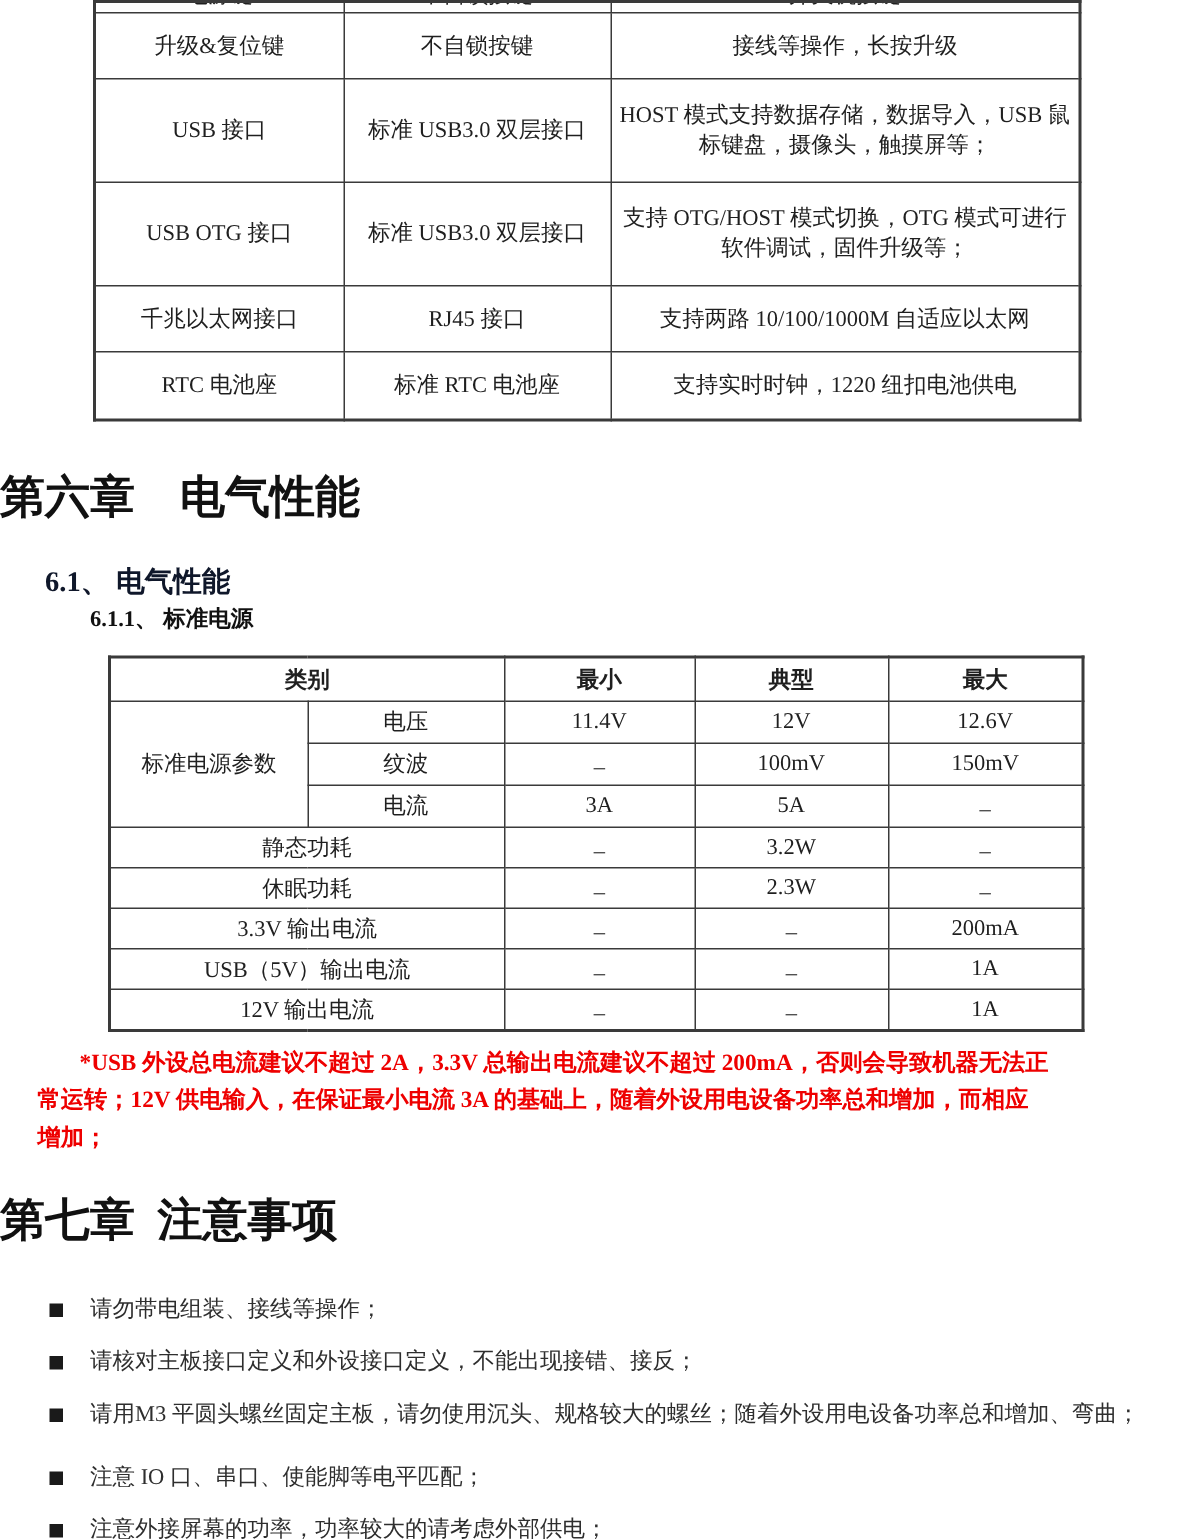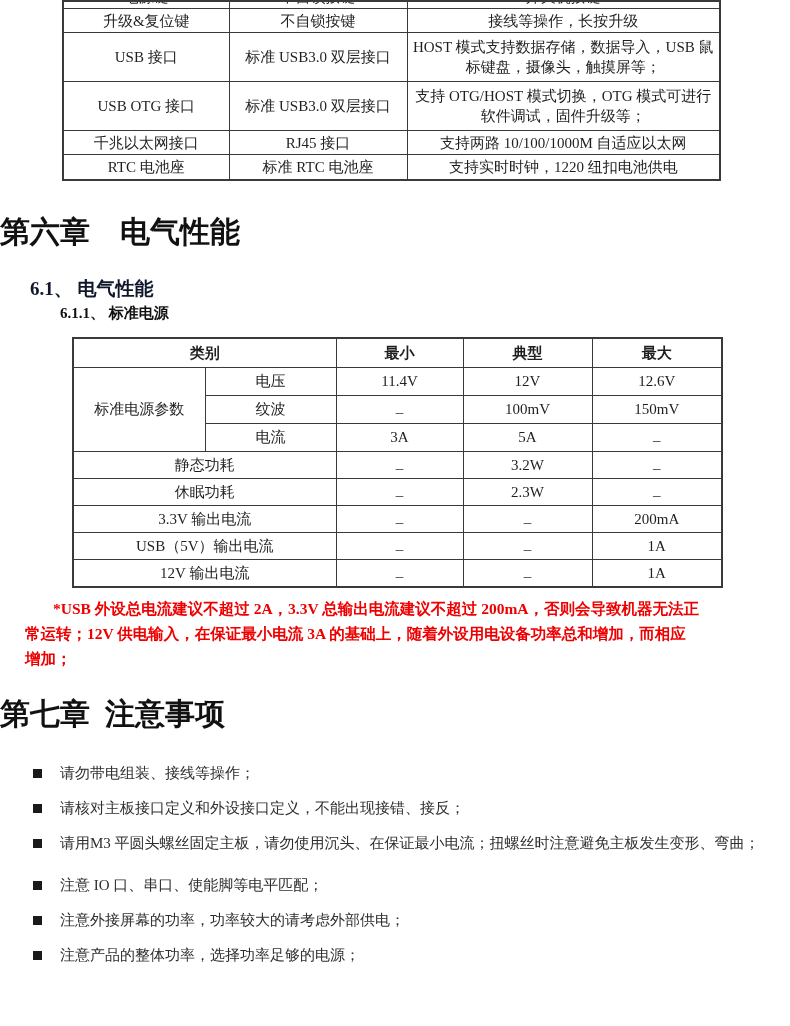--- a/index.html
+++ b/index.html
@@ -6,21 +6,21 @@
   body{
     width:790px;height:1026px;overflow:hidden;
     font-family:"Liberation Serif","DejaVu Serif",serif;
     color:#222;
   }
   
   table{border-collapse:collapse;table-layout:fixed;}
   .spec-table{margin:0 0 0 62px;width:657px;border:2px solid #3a3a3a;}
   .spec-table td{
     border:1px solid #3a3a3a;text-align:center;vertical-align:middle;
-    font-size:15px;color:#1f1f1f;padding:1px 5px;line-height:20px;
+    font-size:15px;color:#1f1f1f;padding:11px 5px;line-height:20px;
     overflow:hidden;
   }
   .clip-row td{padding:0 5px;}
   .clip-cell{height:6px;overflow:hidden;}
   .clip-cell span{display:block;margin-top:-15px;line-height:20px;}
   
   .power-table{margin:12px 0 0 72px;width:649px;border:2px solid #3a3a3a;}
   .power-table td,.power-table th{
     border:1px solid #3a3a3a;text-align:center;vertical-align:middle;
     font-size:15px;color:#1f1f1f;padding:2px 4px;font-weight:normal;
@@ -192,21 +192,21 @@
   <div class="note-item">
     <span class="bullet-sq"></span>
     <span class="note-text">请勿带电组装、接线等操作；</span>
   </div>
   <div class="note-item">
     <span class="bullet-sq"></span>
     <span class="note-text">请核对主板接口定义和外设接口定义，不能出现接错、接反；</span>
   </div>
   <div class="note-item" style="margin-bottom:18px">
     <span class="bullet-sq"></span>
-    <span class="note-text">请用M3 平圆头螺丝固定主板，请勿使用沉头、在保证最小电流；扭螺丝时注意避免主板发生变形、弯曲；</span>
+    <span class="note-text">请用M3 平圆头螺丝固定主板，请勿使用沉头、规格较大的螺丝；随着外设用电设备功率总和增加、弯曲；</span>
   </div>
   <div class="note-item">
     <span class="bullet-sq"></span>
     <span class="note-text">注意 IO 口、串口、使能脚等电平匹配；</span>
   </div>
   <div class="note-item">
     <span class="bullet-sq"></span>
     <span class="note-text">注意外接屏幕的功率，功率较大的请考虑外部供电；</span>
   </div>
   <div class="note-item">

